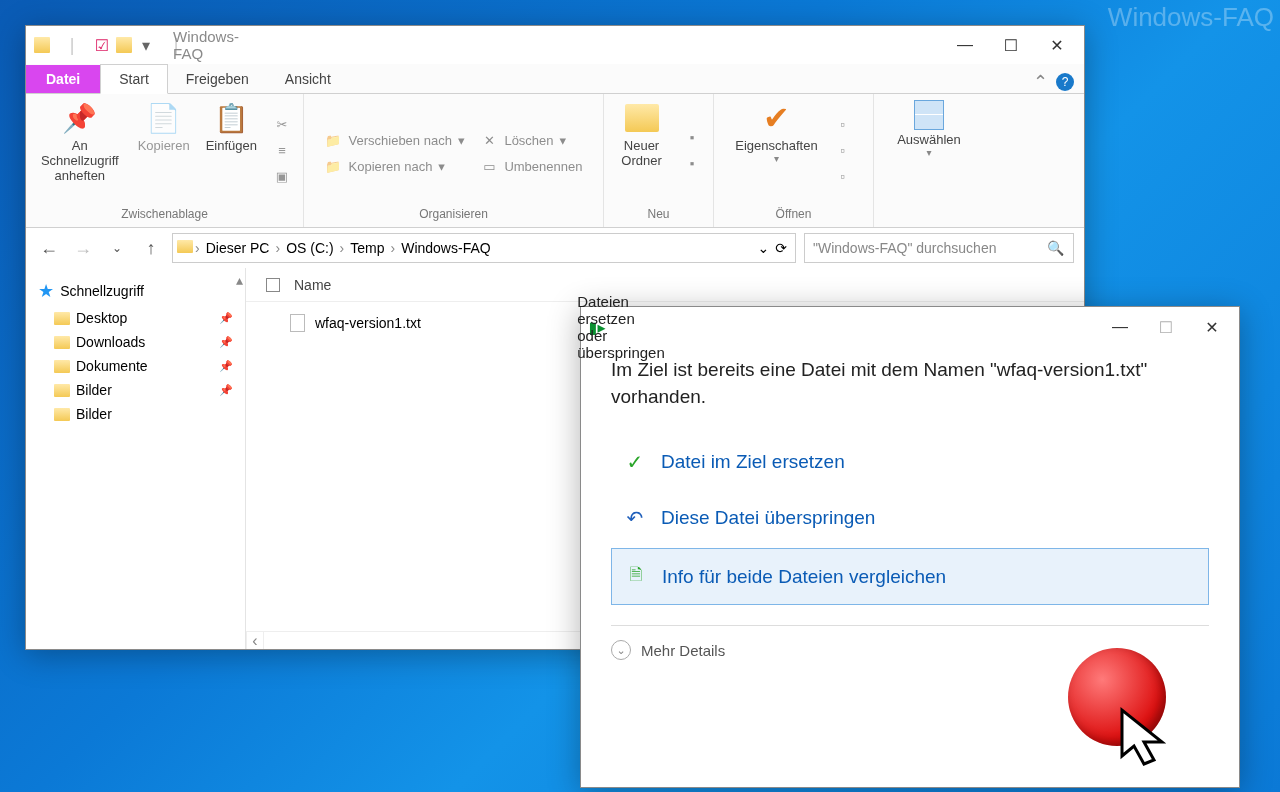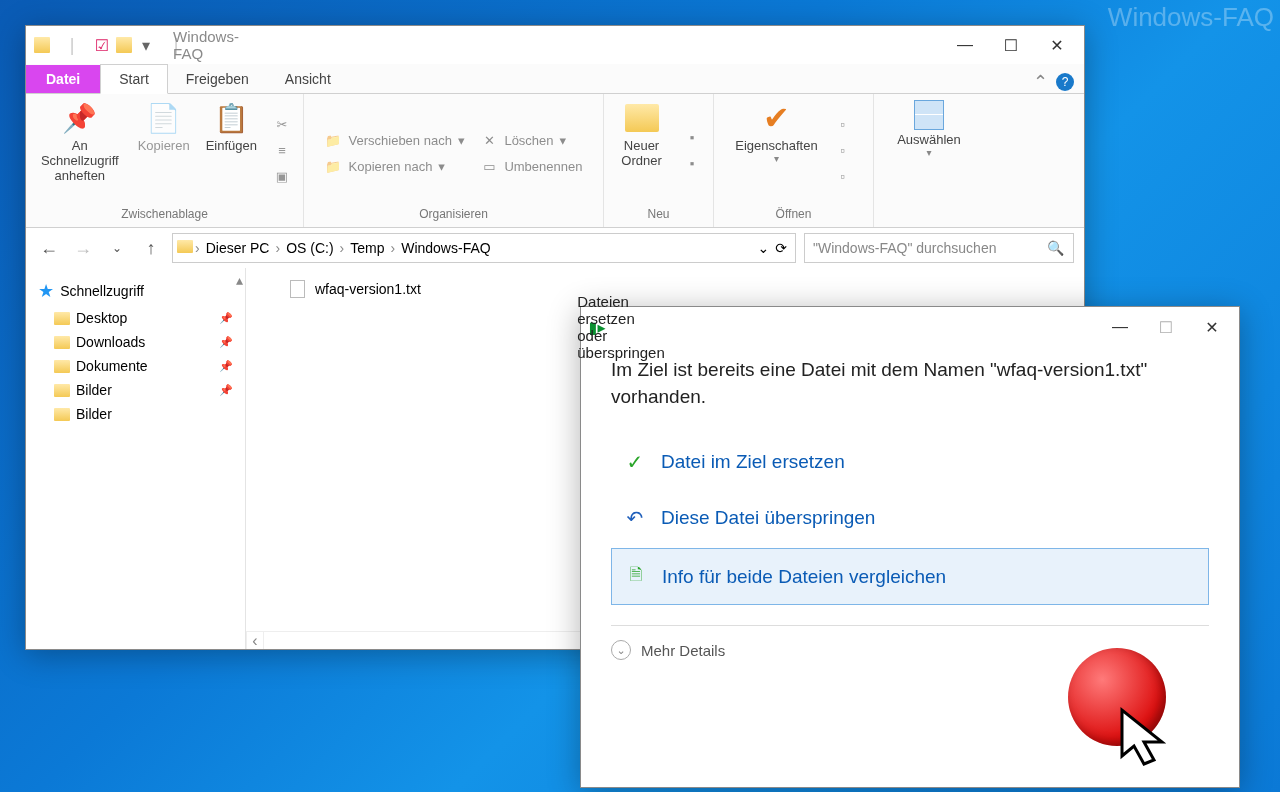--- a/index.html
+++ b/index.html
@@ -270,20 +270,24 @@
           <span class="folder-sm"></span>
           <span>Bilder</span>
           <span class="pin">📌</span>
         </div>
       <div class="navitem">
           <span class="folder-sm"></span>
           <span>Bilder</span>
         </div>
     </div>
     <div class="contentpane">
+      <div class="colhead">
+        <span class="cb"></span>
+        <span>Name</span>
+      </div>
       <div class="filelist">
         <div class="fileitem">
           <span style="width:14px;"></span>
           <span class="file-ico"></span>
           <span>wfaq-version1.txt</span>
         </div>
       </div>
       <div class="hscroll">
         <div class="arrow">‹</div>
         <div class="track"></div>

